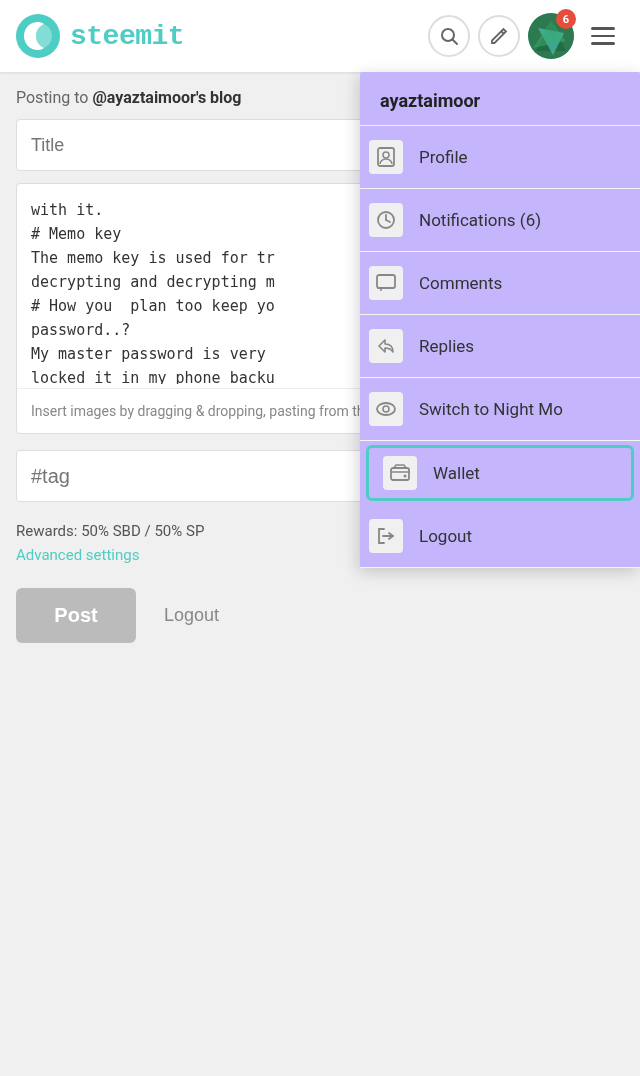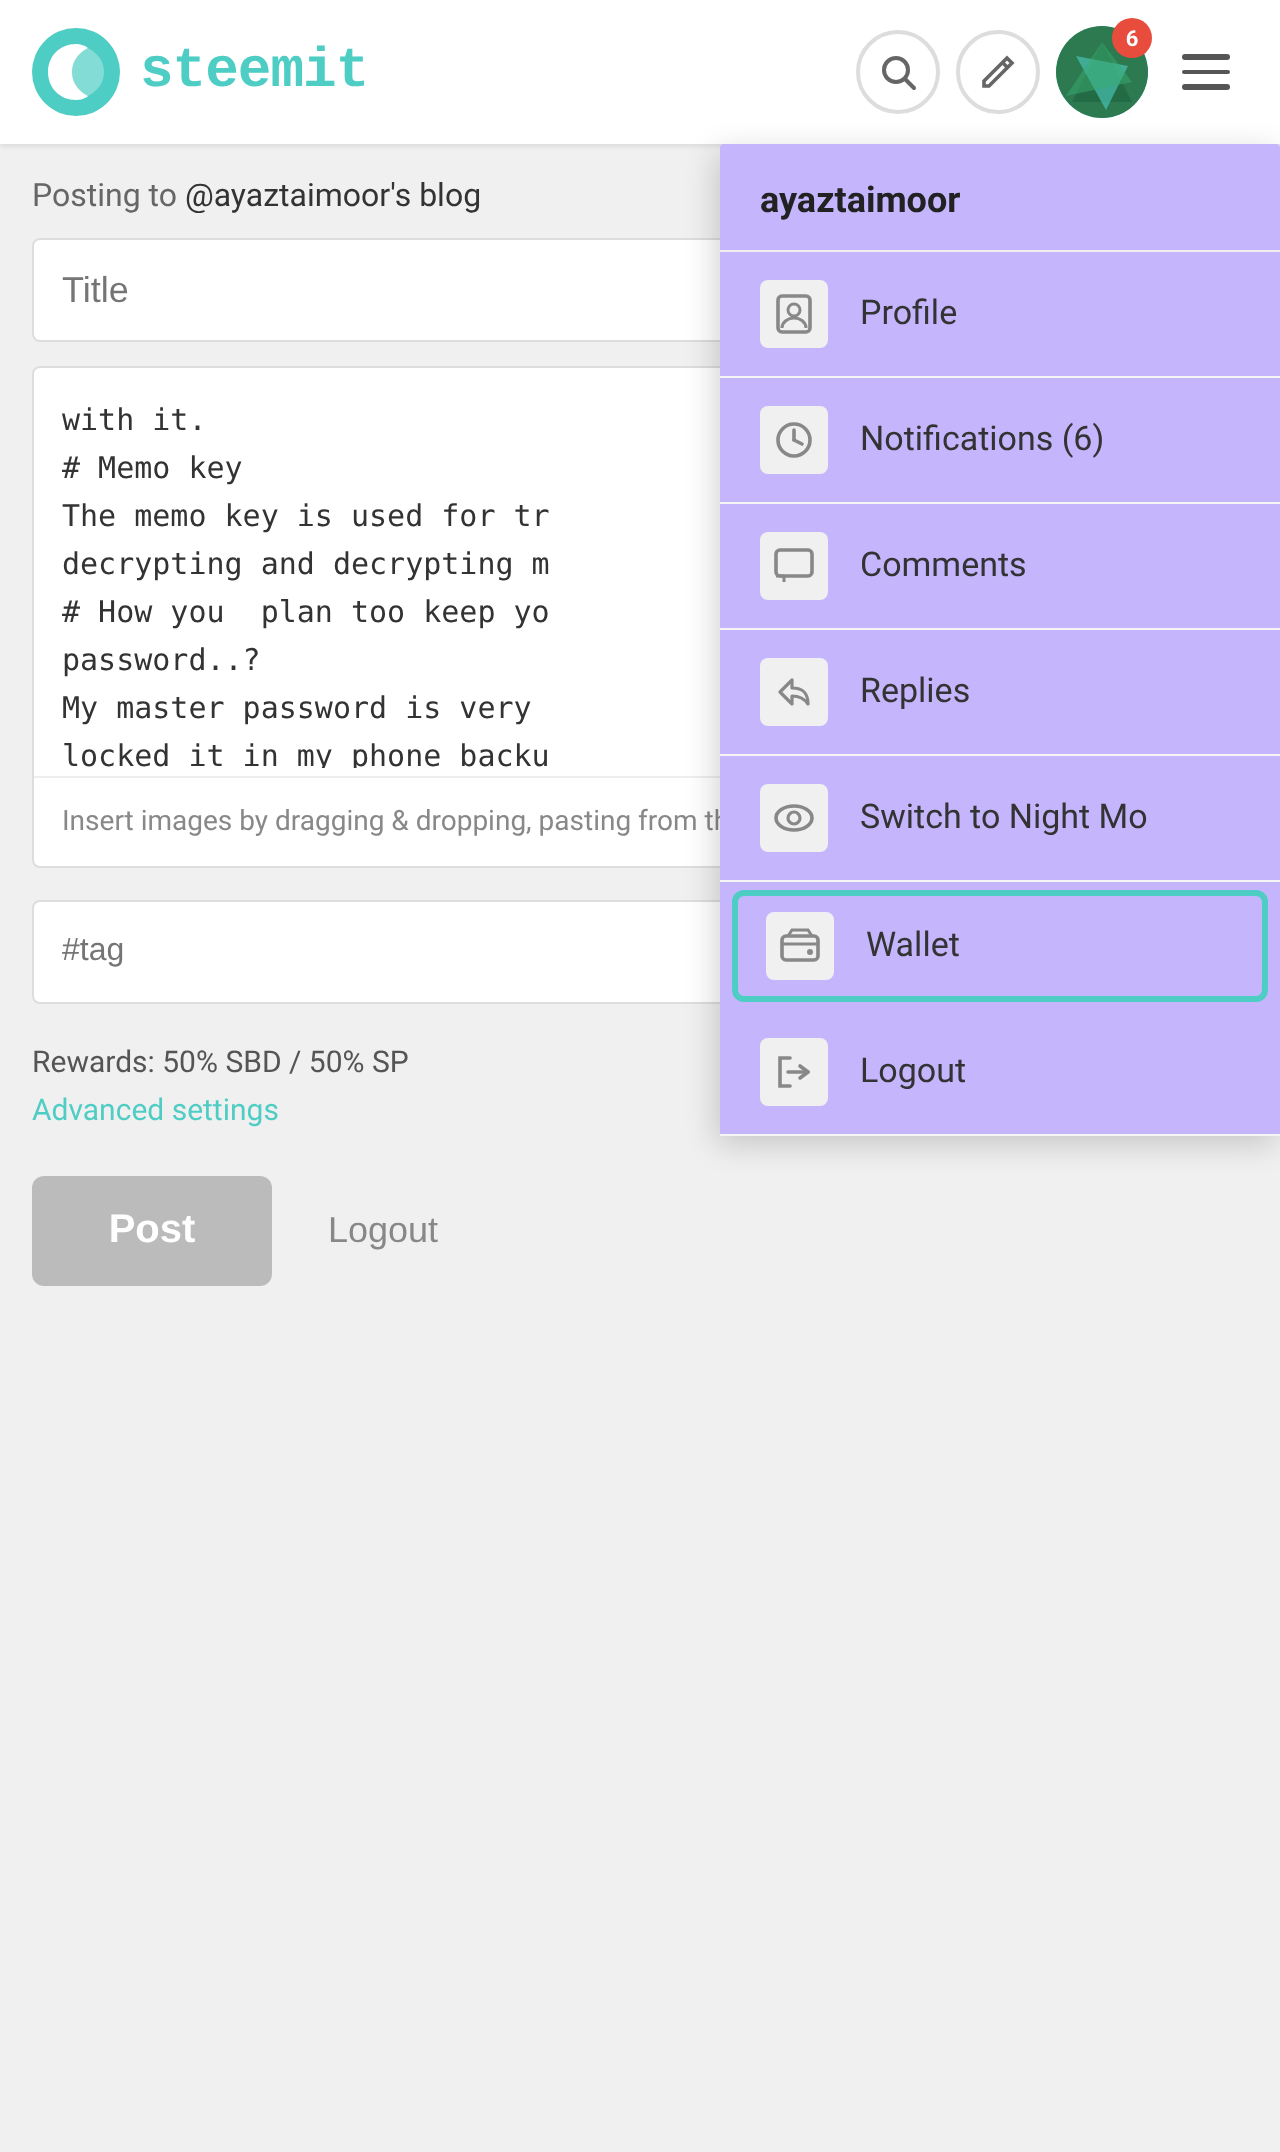--- a/index.html
+++ b/index.html
@@ -111,21 +111,21 @@
     .main-content {
       padding: 16px;
     }
     .posting-label {
       font-size: 16px;
       color: #666;
       margin-bottom: 12px;
     }
     .posting-label strong {
       color: #333;
-      font-weight: 400;
+      font-weight: 700;
     }
     .title-input {
       width: 100%;
       height: 52px;
       border: 1.5px solid #ddd;
       border-radius: 4px;
       padding: 0 14px;
       font-size: 18px;
       color: #999;
       background: #fff;
@@ -160,21 +160,21 @@
     .image-drop-area a {
       color: #4ecdc4;
       text-decoration: none;
     }
     .tag-input {
       width: 100%;
       height: 52px;
       border: 1.5px solid #ddd;
       border-radius: 4px;
       padding: 0 14px;
-      font-size: 16px;
+      font-size: 20px;
       color: #404040;
       background: #fff;
       margin-top: 16px;
       margin-bottom: 20px;
       outline: none;
     }
     .rewards-text {
       font-size: 15px;
       color: #555;
       margin-bottom: 6px;
@@ -226,21 +226,21 @@
       padding: 18px 20px 14px 20px;
       font-size: 18px;
       font-weight: 700;
       color: #222;
       border-bottom: 1px solid #eee;
     }
     .menu-item {
       display: flex;
       align-items: center;
       gap: 16px;
-      padding: 14px 20px;
+      padding: 14px 9px;
       cursor: pointer;
       font-size: 17px;
       color: #333;
       border-bottom: 1px solid #f5f5f5;
       position: relative;
     }
     .menu-item.active-wallet {
       border: 3px solid #4ecdc4;
       border-radius: 6px;
       margin: 4px 6px;

